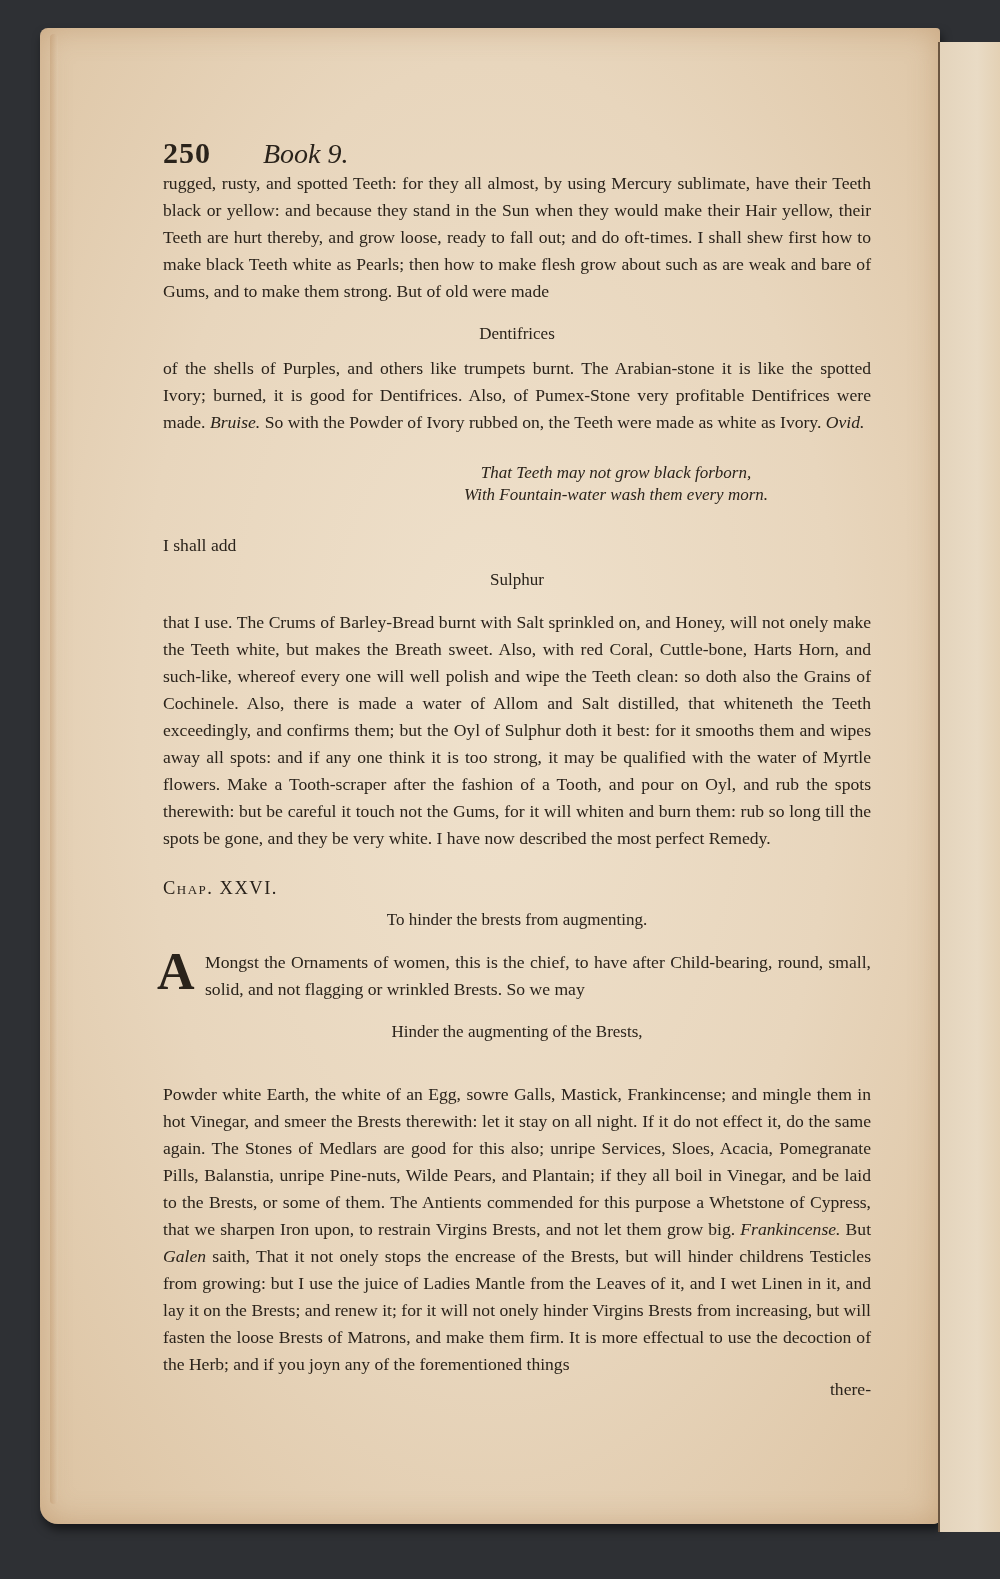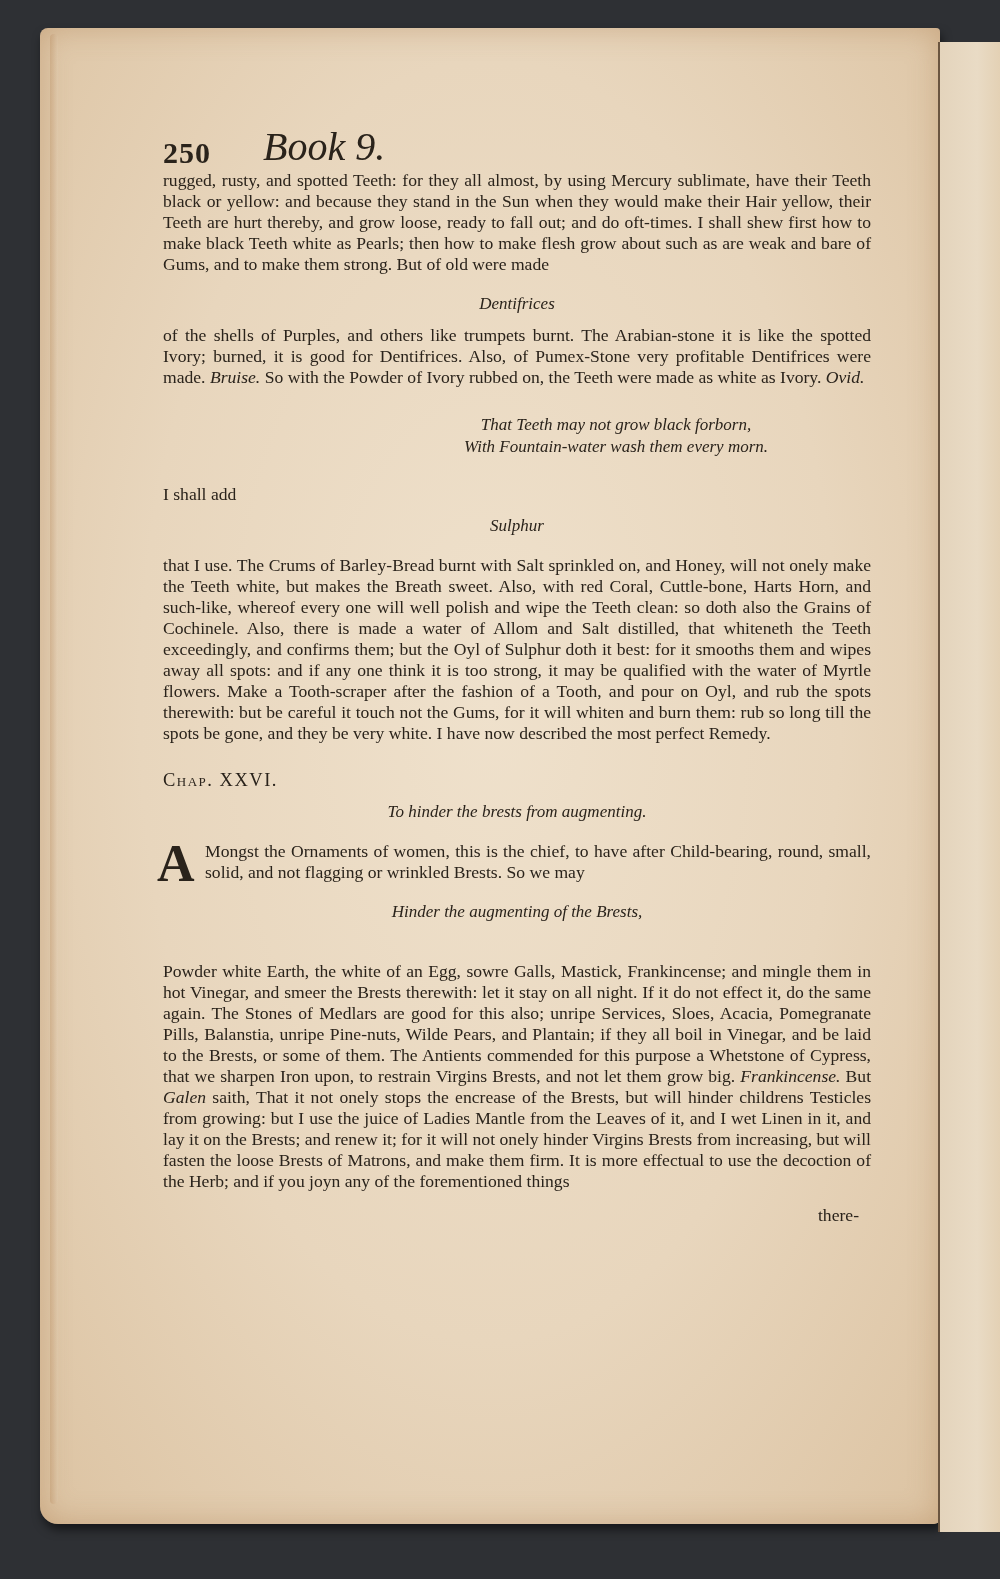--- a/index.html
+++ b/index.html
@@ -29,35 +29,35 @@
       position: absolute; left: 163px; top: 128px; width: 708px;
       color: #2a231b;
     }
     .running-head {
       display: flex; align-items: flex-end; height: 42px;
     }
     .page-number { font-size: 30px; font-weight: bold; width: 100px; letter-spacing: 1px; }
     .book-title {
       font-size: 34px; letter-spacing: 4px; font-variant: small-caps; width: 375px;
     }
-    .book-part { font-size: 40px; font-style: italic; }
+    .book-part { font-size: 28px; font-style: italic; }
     p.body {
-      margin: 0; font-size: 17.6px; line-height: 21px; text-align: justify;
+      margin: 0; font-size: 17.6px; line-height: 27px; text-align: justify;
       text-align-last: left;
     }
     .sub {
-      text-align: center; font-style: italic; font-size: 17px; line-height: 22px; margin: 0;
+      text-align: center; font-size: 17px; line-height: 22px; margin: 0;
     }
     .verse { margin: 0 0 0 198px; font-style: italic; font-size: 17px; line-height: 22px; text-align: center; }
     .chap { text-align: left; font-size: 18.5px; letter-spacing: 1.5px; font-variant: small-caps; margin: 0; }
     .dropcap-wrap { position: relative; padding-left: 42px; }
     .dropcap {
       position: absolute; left: -6px; top: 1px; font-size: 52px; line-height: 44px; font-weight: bold;
     }
-    .catchword { text-align: right; font-size: 17.6px; line-height: 22px; margin: 12px; }
+    .catchword { text-align: right; font-size: 17.6px; line-height: 22px; margin: 0; }
     .gap-s { height: 10px; }
     .gap-m { height: 18px; }
     .gap-l { height: 26px; }
   </style>
 </head>
 <body>
 
 <div class="page"></div>
 <div class="page-fold"></div>
 <div class="next-page"></div>

